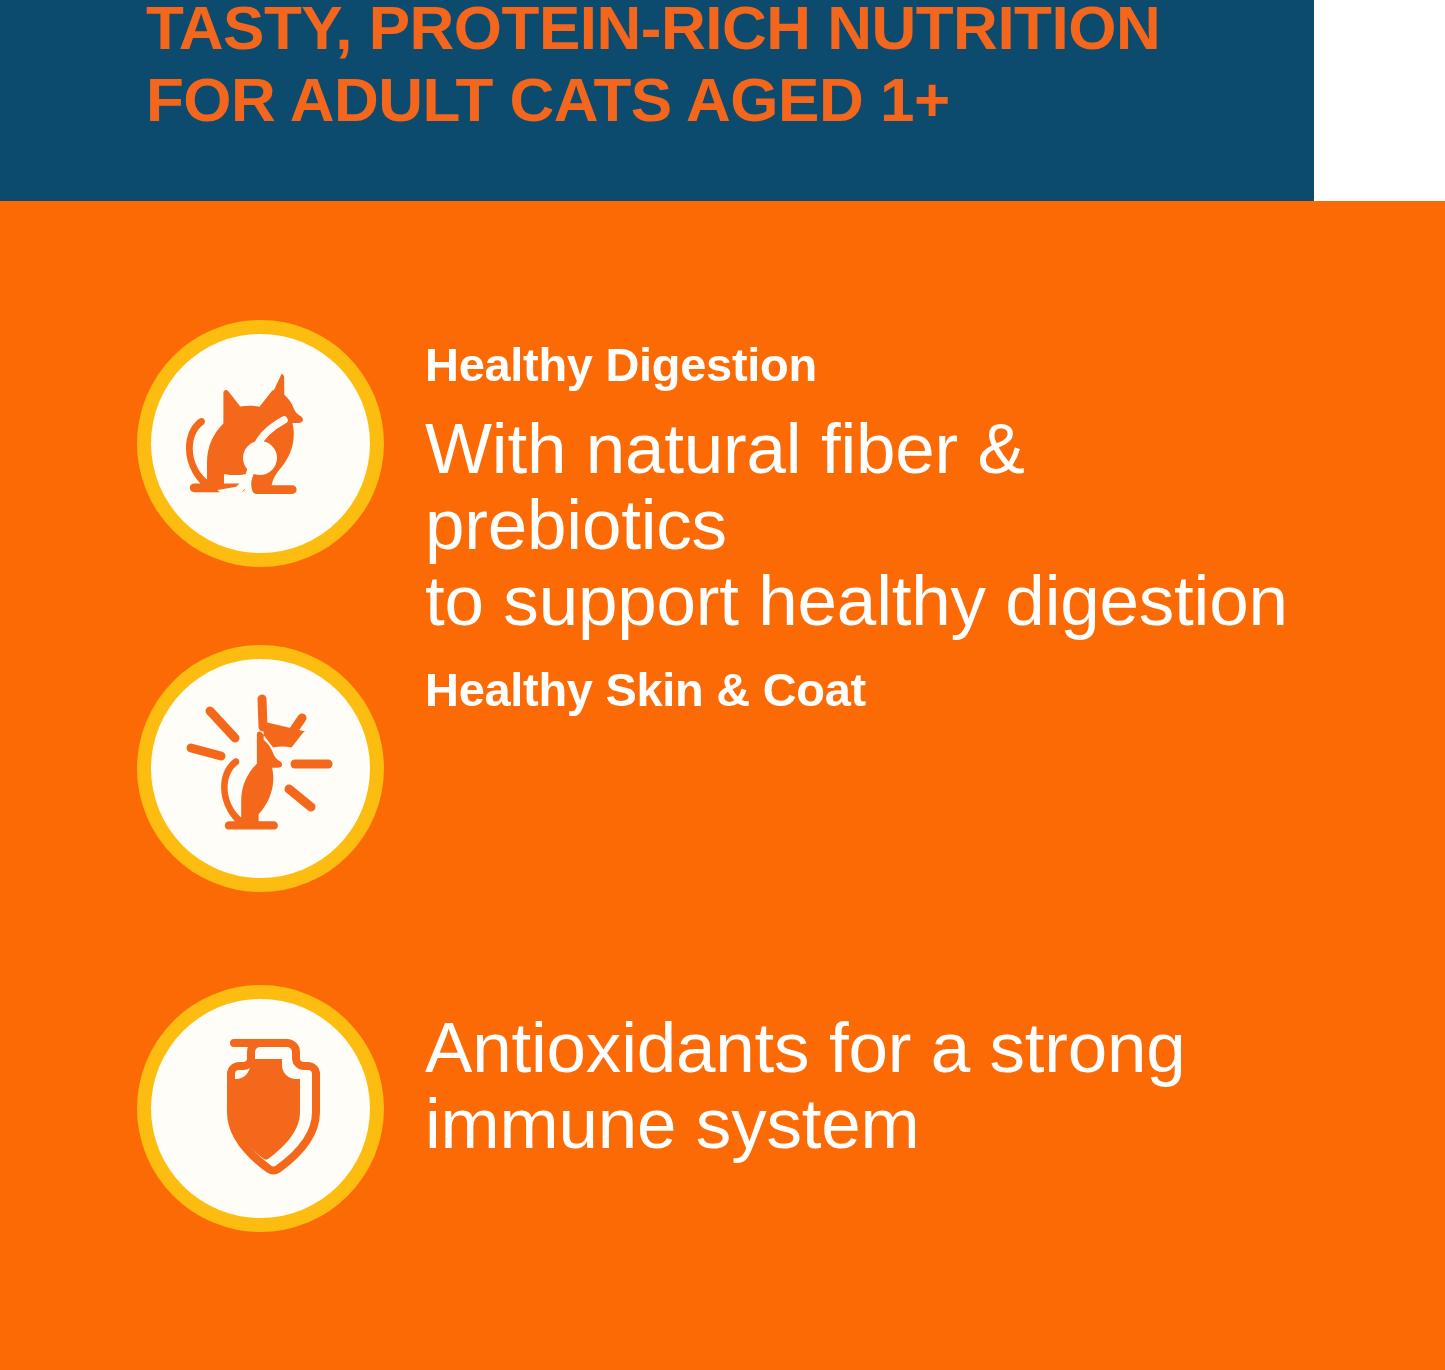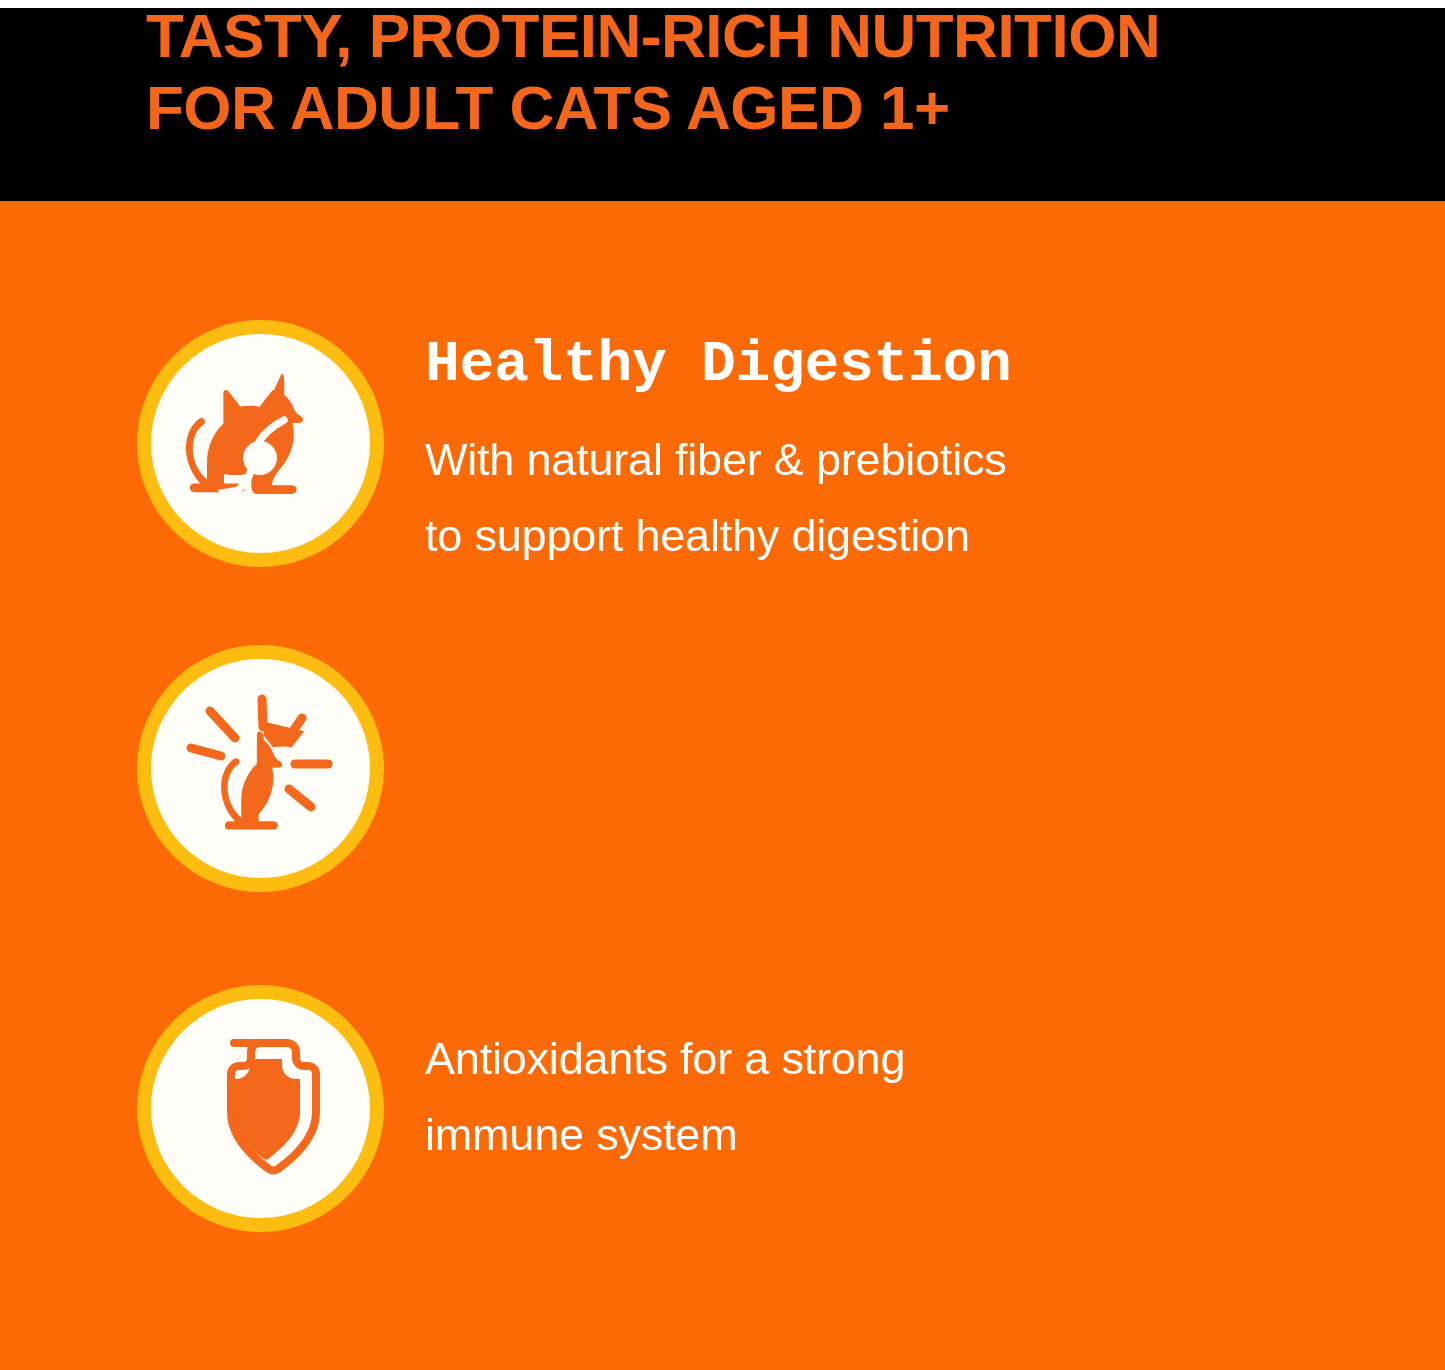--- a/index.html
+++ b/index.html
@@ -18,24 +18,24 @@
     width: 1445px;
     height: 1370px;
     overflow: hidden;
     background: #ffffff;
   }
 
   
   .header-band {
     position: absolute;
     left: 0;
-    top: 8px;
-    width: 1445px;
+    top: 0;
+    width: 1314px;
     height: 201px;
-    background: #000000;
+    background: #0c4a6e;
     box-sizing: border-box;
   }
 
   .headline {
     position: absolute;
     left: 146px;
     top: -8px;
     width: 1240px;
     margin: 0;
     font-family: "Liberation Sans", sans-serif;
@@ -109,32 +109,32 @@
 
   
   .benefit-text {
     position: absolute;
     left: 425px;
     top: 12px;
     width: 920px;
   }
   .benefit-title {
     margin: 0;
-    font-family: Liberation Mono, monospace;
+    font-family: Liberation Sans, sans-serif;
     font-weight: bold;
-    font-size: 58px;
+    font-size: 47px;
     line-height: 66px;
     letter-spacing: -0.3px;
     color: #FFFFFF;
   }
   .benefit-desc {
-    margin: 24px 0 0 0;
+    margin: 13px 0 0 0;
     font-family: "Liberation Sans", sans-serif;
     font-weight: normal;
-    font-size: 45px;
+    font-size: 71px;
     line-height: 76px;
     letter-spacing: -0.2px;
     color: #FFFFFF;
     white-space: pre-line;
   }
 </style>
 </head>
 <body>
 
 <div class="infographic">
@@ -271,20 +271,21 @@
                      l11.5 14.8
                      c2.9 -0.6 5.9 -0.9 8.9 -0.9
                      c3.3 0 6.4 0.4 9.5 1.0
                      l11.7 -14.9
                      c0.6 -0.8 1.3 -1.2 2.2 -1.2 z" transform="translate(-8,0)"></path>
           </svg>
         </div>
       </div>
 
       <div class="benefit-text">
+        <h2 class="benefit-title">Healthy Skin &amp; Coat</h2>
       </div>
 
     </div>
 
     <div class="benefit-row row-2">
 
       <div class="icon-badge">
         <div class="ring"></div>
         <div class="disc"></div>
         <div class="glyph">

